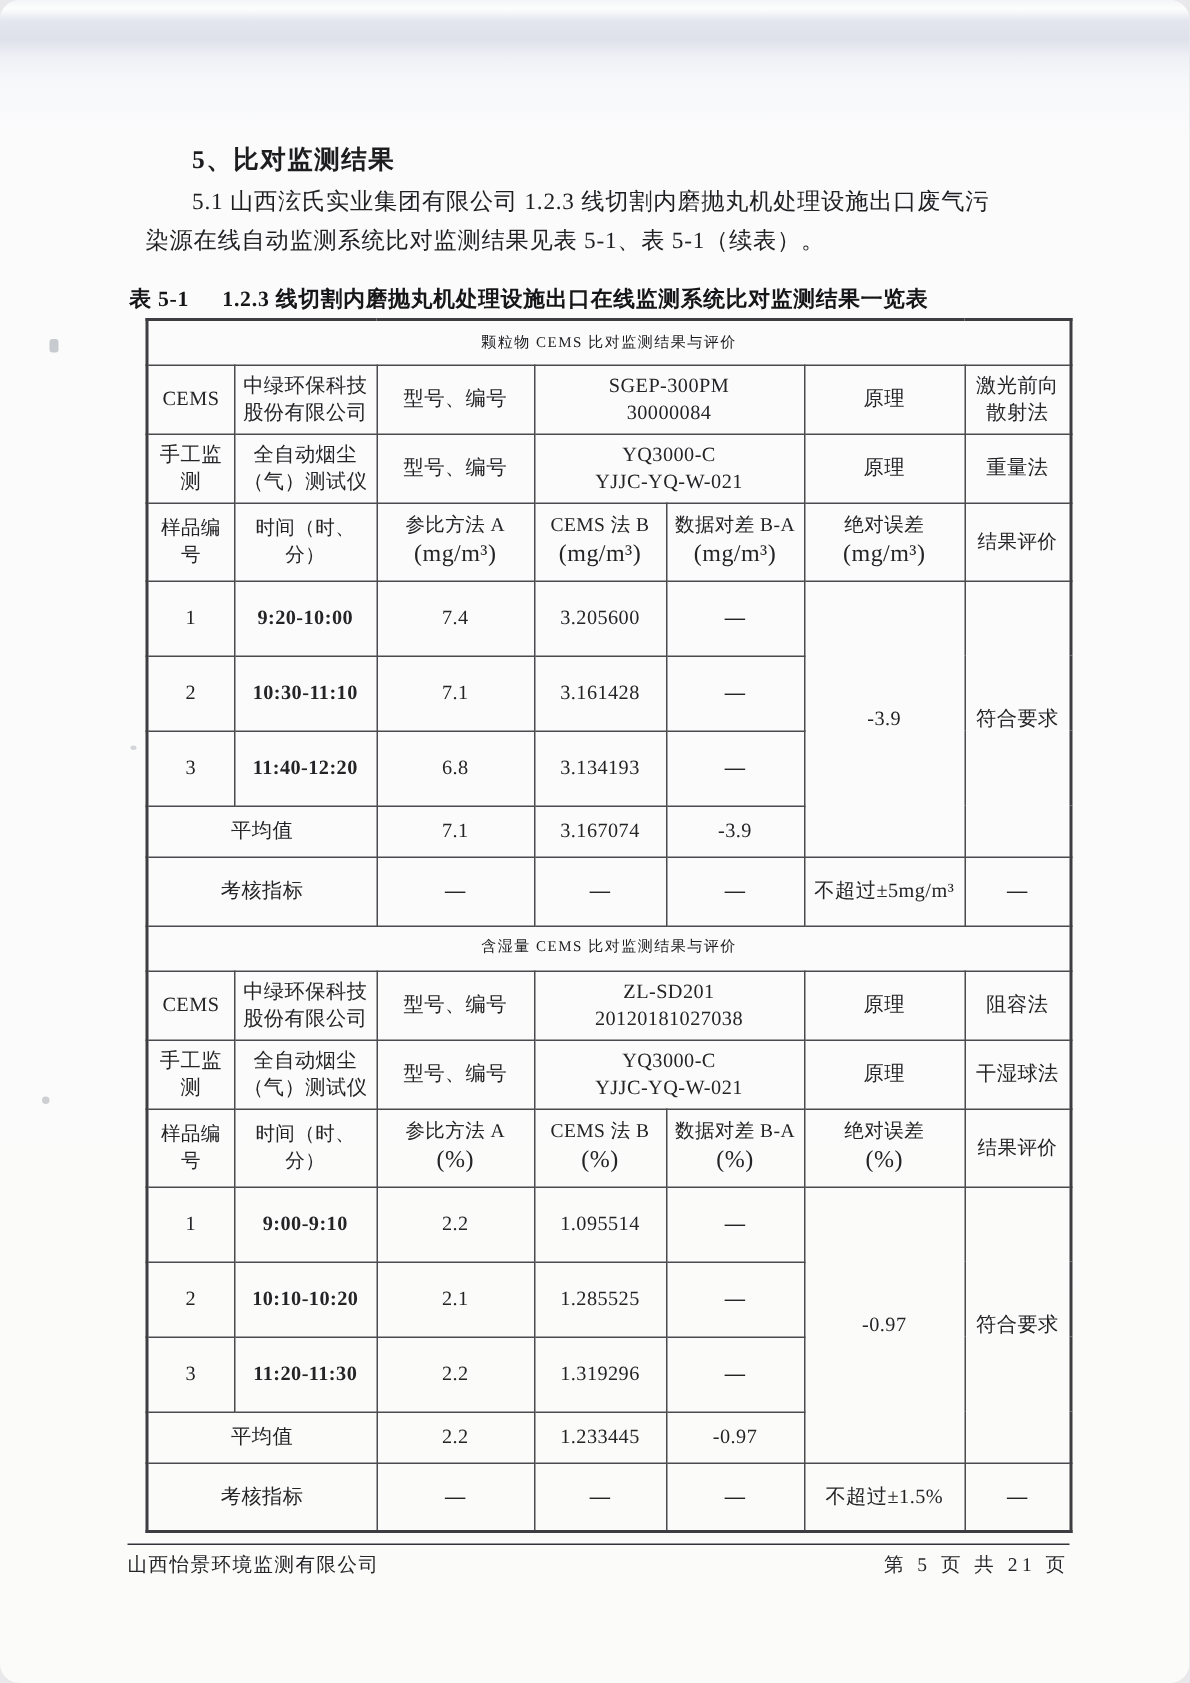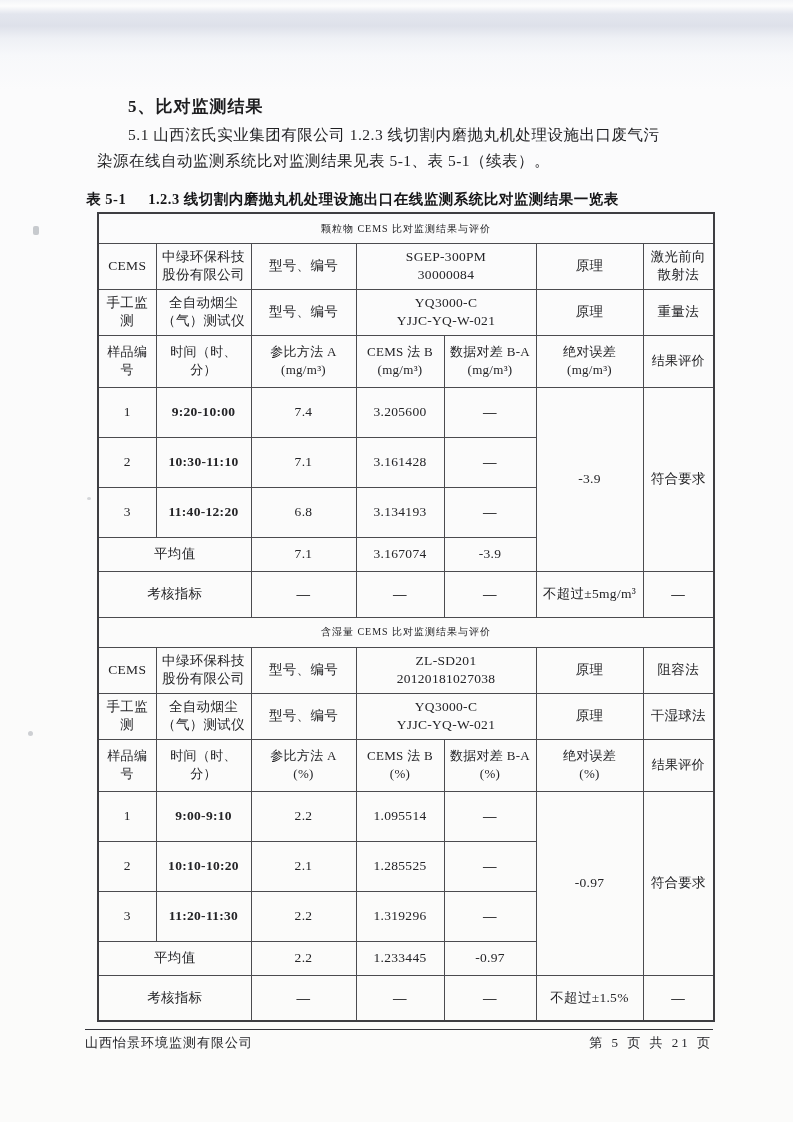--- a/index.html
+++ b/index.html
@@ -10,20 +10,21 @@
     color:#222;
     position:relative;
     overflow:hidden;
   }
   .page{
     position:absolute;inset:0;
     background:
       linear-gradient(180deg,
         #f4f5f8 0px,#fdfdfd 6px,#e3e6ee 14px,#dee1ea 26px,
         #eef0f5 38px,#f7f8fa 55px,#fbfbfc 90px,#fbfbfa 100%);
+    border-radius: 13px;
   }
   
   .speck{position:absolute;background:#8a8f98;border-radius:50%;opacity:.55;filter:blur(.4px);}
   .speck.s1{left:33px;top:226px;width:6px;height:9px;border-radius:2px;opacity:.45;}
   .speck.s2{left:28px;top:731px;width:5px;height:5px;opacity:.4;}
   .speck.s3{left:87px;top:497px;width:4px;height:3px;opacity:.35;}
 
   .content{position:absolute;left:0;top:0;width:793px;}
 
   .heading{
@@ -54,21 +55,21 @@
     padding:1px 2px;line-height:1.35;
     letter-spacing:.3px;
     overflow:hidden;
   }
   table.cmp{border:2px solid #3e3e42;}
   tr.r-title{height:30px;}
   tr.r-title td{font-size:10px;letter-spacing:1px;color:#1c1c1f;}
   tr.r-info{height:46px;margin-left:44px;}
   tr.r-head{height:52px;}
   tr.r-head td{font-size:13px;}
-  tr.r-head .unit{font-size:13px;display:block;}
+  tr.r-head .unit{font-size:16px;display:block;}
   tr.r-data{height:50px;}
   tr.r-avg{height:34px;}
   tr.r-assess{height:46px;}
   .bold-time{font-weight:bold;letter-spacing:.2px;margin-left:14px;}
   .two-line span{display:block;}
   .num{font-family:"Liberation Serif","DejaVu Serif",serif;}
   .dash-cell{font-weight:bold;letter-spacing:0;}
 
   .footer{
     position:absolute;left:85px;top:1029px;width:628px;

